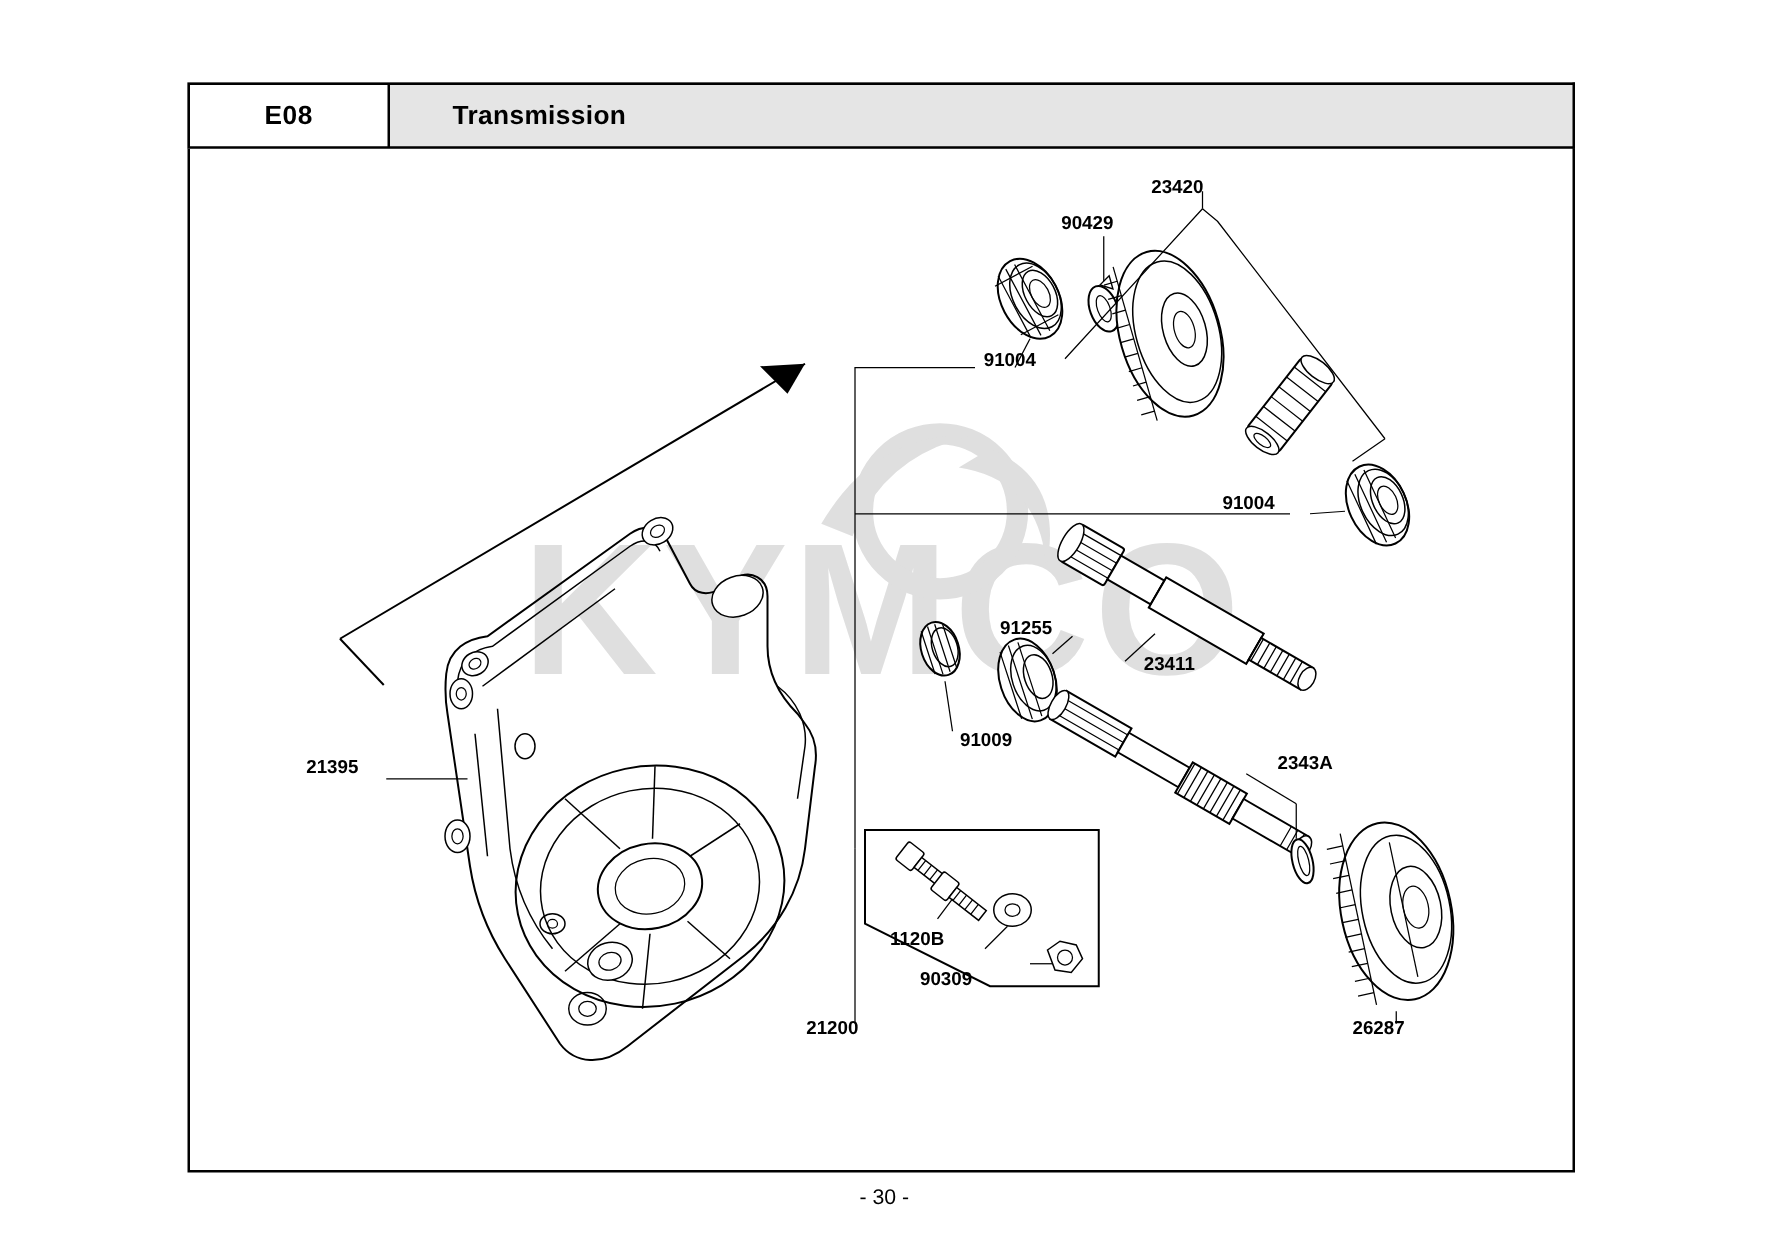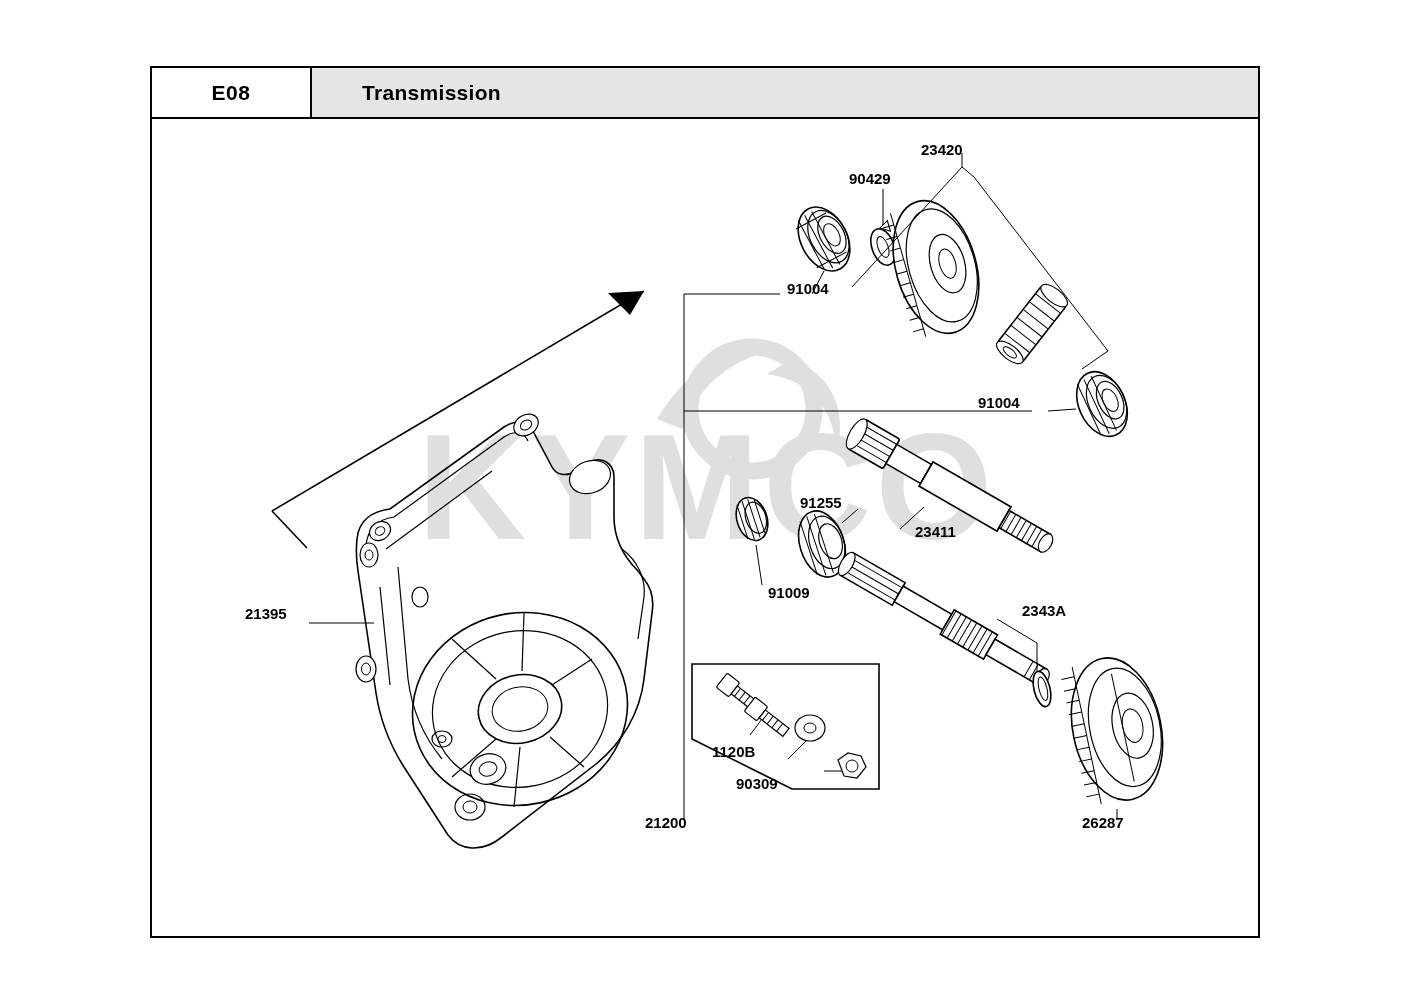--- a/index.html
+++ b/index.html
@@ -406,13 +406,14 @@
   <div class="lbl" style="left:915px; top:523px;">23411</div>
   <div class="lbl" style="left:800px; top:494px;">91255</div>
   <div class="lbl" style="left:720px; top:584px;margin-left:48px;">91009</div>
   <div class="lbl" style="left:1022px; top:602px;text-align:center;">2343A</div>
   <div class="lbl" style="left:1082px; top:814px;">26287</div>
   <div class="lbl" style="left:245px; top:605px;">21395</div>
   <div class="lbl" style="left:712px; top:743px;">1120B</div>
   <div class="lbl" style="left:736px; top:775px;">90309</div>
   <div class="lbl" style="left:645px; top:814px;">21200</div>
 
+  <div class="footer">- 30 -</div>
 </div>
 
 </body></html>

